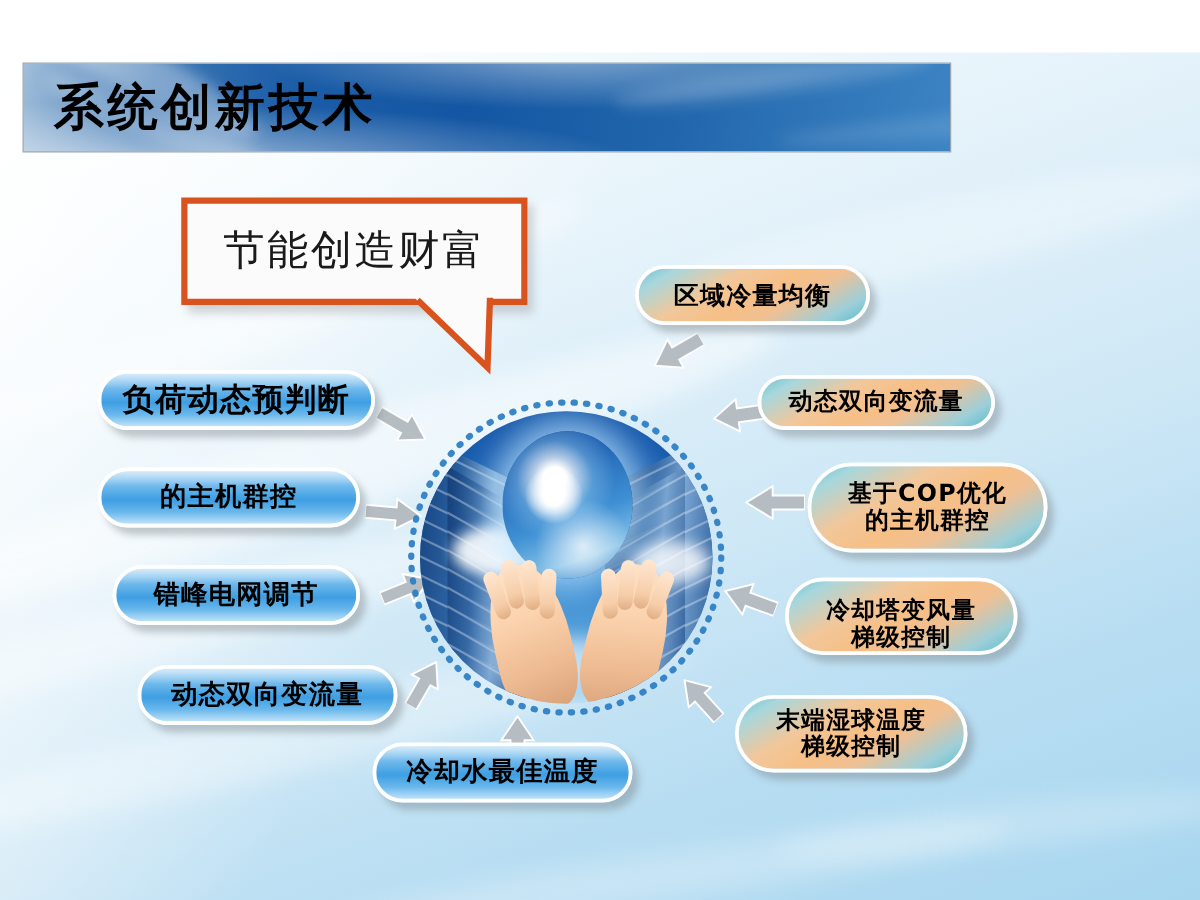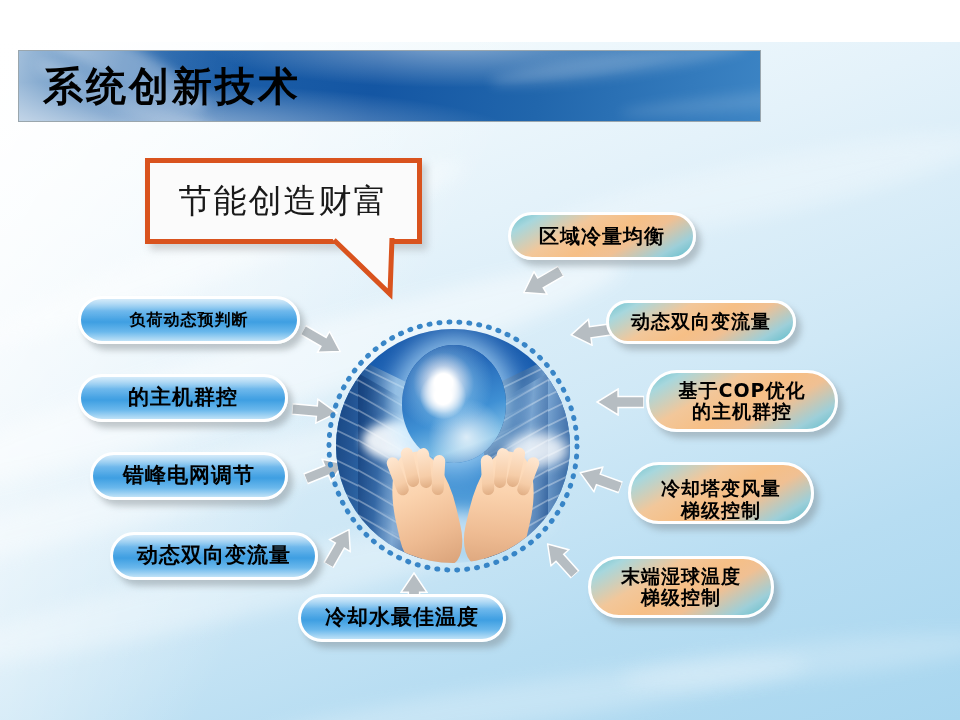--- a/index.html
+++ b/index.html
@@ -296,21 +296,21 @@
       <div class="hand" id="handR">
         <div class="finger" style="left:4px;top:8px;transform:rotate(-16deg);"></div>
         <div class="finger" style="left:16px;top:-2px;transform:rotate(-7deg);"></div>
         <div class="finger" style="left:30px;top:-6px;"></div>
         <div class="finger" style="left:44px;top:0px;transform:rotate(8deg);"></div>
       </div>
     </div>
   </div>
 
   <div id="left-pills">
-      <div class="pill pill-blue" style="left: 78px; top: 296px; width: 222px; height: 48px; font-size: 16px;">
+      <div class="pill pill-blue" style="left: 78px; top: 296px; width: 222px; height: 48px; font-size: 25px;">
         <span style="white-space: pre-line;">负荷动态预判断</span>
       </div>
       <div class="pill pill-blue" style="left: 78px; top: 374px; width: 210px; height: 48px; font-size: 21px;">
         <span style="white-space: pre-line;">的主机群控</span>
       </div>
       <div class="pill pill-blue" style="left: 90px; top: 452px; width: 198px; height: 48px; font-size: 21px;">
         <span style="white-space: pre-line;">错峰电网调节</span>
       </div>
       <div class="pill pill-blue" style="left: 110px; top: 532px; width: 208px; height: 48px; font-size: 21px;">
         <span style="white-space: pre-line;">动态双向变流量</span>
@@ -320,21 +320,21 @@
       </div>
     </div>
 
   <div id="right-pills">
       <div class="pill pill-orange" style="left: 508px; top: 212px; width: 188px; height: 48px; font-size: 20px;">
         <span style="white-space: pre-line;">区域冷量均衡</span>
       </div>
       <div class="pill pill-orange" style="left: 606px; top: 300px; width: 190px; height: 44px; font-size: 19px;">
         <span style="white-space: pre-line;">动态双向变流量</span>
       </div>
-      <div class="pill pill-orange" style="left: 646px; top: 370px; width: 192px; height: 62px; font-size: 19px;">
+      <div class="pill pill-orange" style="left: 646px; top: 370px; width: 192px; height: 72px; font-size: 19px;">
         <span style="white-space: pre-line;">基于COP优化
 的主机群控</span>
       </div>
       <div class="pill pill-orange" style="left: 628px; top: 462px; width: 186px; height: 62px; font-size: 19px; align-items: flex-end;">
         <span style="white-space: pre-line;">冷却塔变风量
 梯级控制</span>
       </div>
       <div class="pill pill-orange" style="left: 588px; top: 556px; width: 186px; height: 62px; font-size: 19px;">
         <span style="white-space: pre-line;">末端湿球温度
 梯级控制</span>

